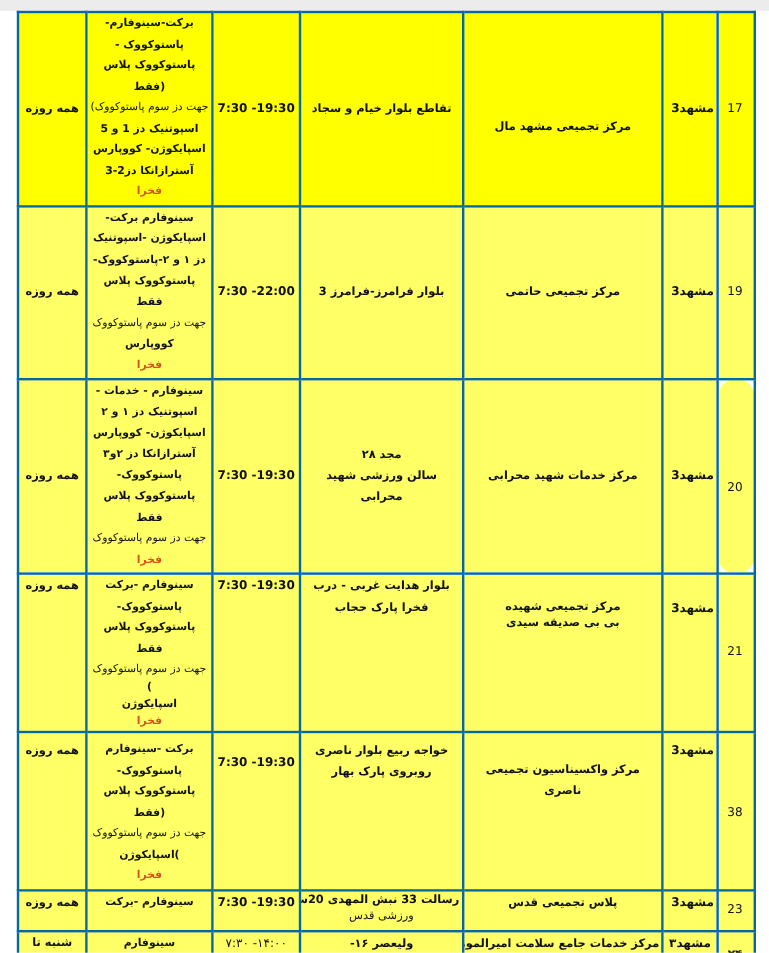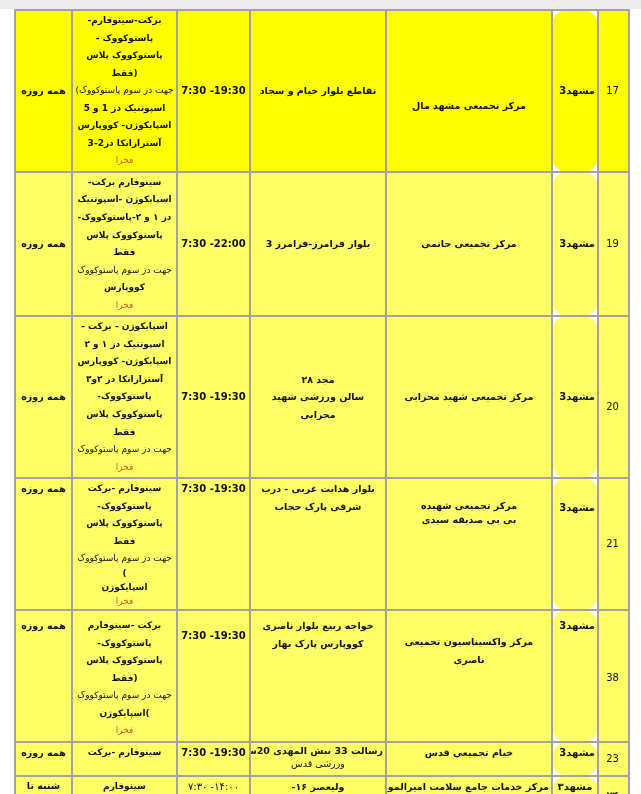--- a/index.html
+++ b/index.html
@@ -5,39 +5,39 @@
   html, body { margin: 0; padding: 0; background: #ffffff; }
   body { width: 641px; height: 794px; position: relative; overflow: hidden;
          font-family: "DejaVu Sans", sans-serif; }
   .topbar { position: absolute; left: 0; top: 0; width: 641px; height: 9px; background: #ececec; }
   table.sched {
     position: absolute; left: 14px; top: 9px;
     border-collapse: collapse; table-layout: fixed;
     width: 614px;
   }
   table.sched td {
-    border: 2px solid #a3a3a3;
+    border: 2px solid #0369a1;
     padding: 1px 2px;
     vertical-align: middle;
     text-align: center;
     font-size: 9.5px;
     font-weight: bold;
     color: #111;
     line-height: 1.85;
     overflow: hidden;
   }
   tr.bright td { background: #ffff00; }
   tr.pale td { background: #ffff66; }
   td.num { vertical-align: top; text-align: right; font-weight: normal !important; font-size: 10px !important; padding-right: 4px !important; }
-  td.num.mid { vertical-align: middle; }
-  td.dist { text-align: right !important; font-size: 10px !important; border-radius: 15px; }
+  td.num.mid { vertical-align: middle; border-radius: 15px; }
+  td.dist { text-align: right !important; font-size: 10px !important; }
   td.vacc { font-size: 9px !important; line-height: 1.95 !important; }
   td.hours { font-size: 10px !important; }
   td.top { vertical-align: top !important; }
-  .fakhra { color: #d4541f; font-weight: normal; display: block; }
+  .fakhra { color: #d4541f; font-weight: bold; display: block; }
   .line { display: block; }
   .rtl { direction: rtl; unicode-bidi: plaintext; }
   .small-line { font-weight: normal; }
 </style>
 </head>
 <body>
 
 <div class="topbar"></div>
 
 <table class="sched">
@@ -85,54 +85,54 @@
       <td class="hours">7:30 -22:00</td>
       <td class="rtl">بلوار فرامرز-فرامرز 3</td>
       <td class="rtl">مرکز تجمیعی حاتمی</td>
       <td class="dist rtl">مشهد3</td>
       <td class="num">19</td>
     </tr>
 
     <tr class="pale" style="height:153px">
       <td class="rtl">همه روزه</td>
       <td class="vacc rtl">
-        <span class="line">اسپایکوژن - برکت -</span>
+        <span class="line">سینوفارم - خدمات -</span>
         <span class="line">اسپوتنیک دز ۱ و ۲</span>
         <span class="line">اسپایکوژن- کووپارس</span>
         <span class="line">آسترازانکا دز ۲و۳</span>
         <span class="line">پاستوکووک-</span>
         <span class="line">پاستوکووک پلاس فقط</span>
         <span class="line small-line">جهت دز سوم پاستوکووک</span>
         <span class="fakhra">فخرا</span>
       </td>
       <td class="hours">7:30 -19:30</td>
       <td class="rtl">
         <span class="line">مجد ۲۸</span>
         <span class="line">سالن ورزشی شهید محرابی</span>
       </td>
-      <td class="rtl">مرکز تجمیعی شهید محرابی</td>
+      <td class="rtl">مرکز خدمات شهید محرابی</td>
       <td class="dist rtl">مشهد3</td>
       <td class="num mid" style="padding-top:20px !important">20</td>
     </tr>
 
     <tr class="pale" style="height:127px">
       <td class="rtl top">همه روزه</td>
       <td class="vacc rtl top">
         <span class="line">سینوفارم -برکت</span>
         <span class="line">پاستوکووک-</span>
         <span class="line">پاستوکووک پلاس فقط</span>
         <span class="line small-line">جهت دز سوم پاستوکووک</span>
         <span class="line" style="line-height:1.2">)</span>
         <span class="line">اسپایکوژن</span>
         <span class="fakhra" style="line-height:1.3">فخرا</span>
       </td>
       <td class="hours top">7:30 -19:30</td>
       <td class="rtl top">
         <span class="line">بلوار هدایت غربی - درب</span>
-        <span class="line">شرقی پارک حجاب</span>
+        <span class="line">فخرا پارک حجاب</span>
       </td>
       <td class="rtl top" style="padding-top:20px; line-height:1.5">
         <span class="line">مرکز تجمیعی شهیده</span>
         <span class="line">بی بی صدیقه سیدی</span>
       </td>
       <td class="dist rtl top" style="padding-top:20px">مشهد3</td>
       <td class="num">21</td>
     </tr>
 
     <tr class="pale" style="height:128px">
@@ -141,38 +141,38 @@
         <span class="line">برکت -سینوفارم</span>
         <span class="line">پاستوکووک-</span>
         <span class="line">پاستوکووک پلاس (فقط</span>
         <span class="line small-line">جهت دز سوم پاستوکووک</span>
         <span class="line">)اسپایکوژن</span>
         <span class="fakhra">فخرا</span>
       </td>
       <td class="hours top" style="padding-top:16px">7:30 -19:30</td>
       <td class="rtl top" style="padding-top:6px">
         <span class="line">خواجه ربیع بلوار ناصری</span>
-        <span class="line">کووپارس پارک بهار</span>
+        <span class="line">روبروی پارک بهار</span>
       </td>
       <td class="rtl top" style="padding-top:22px">مرکز واکسیناسیون تجمیعی ناصری</td>
       <td class="dist rtl top" style="padding-top:6px">مشهد3</td>
       <td class="num" style="padding-top:6px !important">38</td>
     </tr>
 
     <tr class="pale" style="height:34px">
       <td class="rtl top">همه روزه</td>
       <td class="vacc rtl top">
         <span class="line">سینوفارم -برکت</span>
       </td>
       <td class="hours top">7:30 -19:30</td>
       <td class="rtl top" style="line-height:1.4">
         <span class="line" style="white-space:nowrap">رسالت 33 نبش المهدی 20سالن</span>
         <span class="line small-line">ورزشی قدس</span>
       </td>
-      <td class="rtl top">خیام تجمیعی قدس</td>
+      <td class="rtl top">پلاس تجمیعی قدس</td>
       <td class="dist rtl top">مشهد3</td>
       <td class="num">23</td>
     </tr>
 
     <tr class="pale" style="height:40px">
       <td class="rtl top" style="line-height:1.7">
         <span class="line">شنبه تا</span>
         <span class="line">پنجشنبه</span>
       </td>
       <td class="vacc rtl top">

